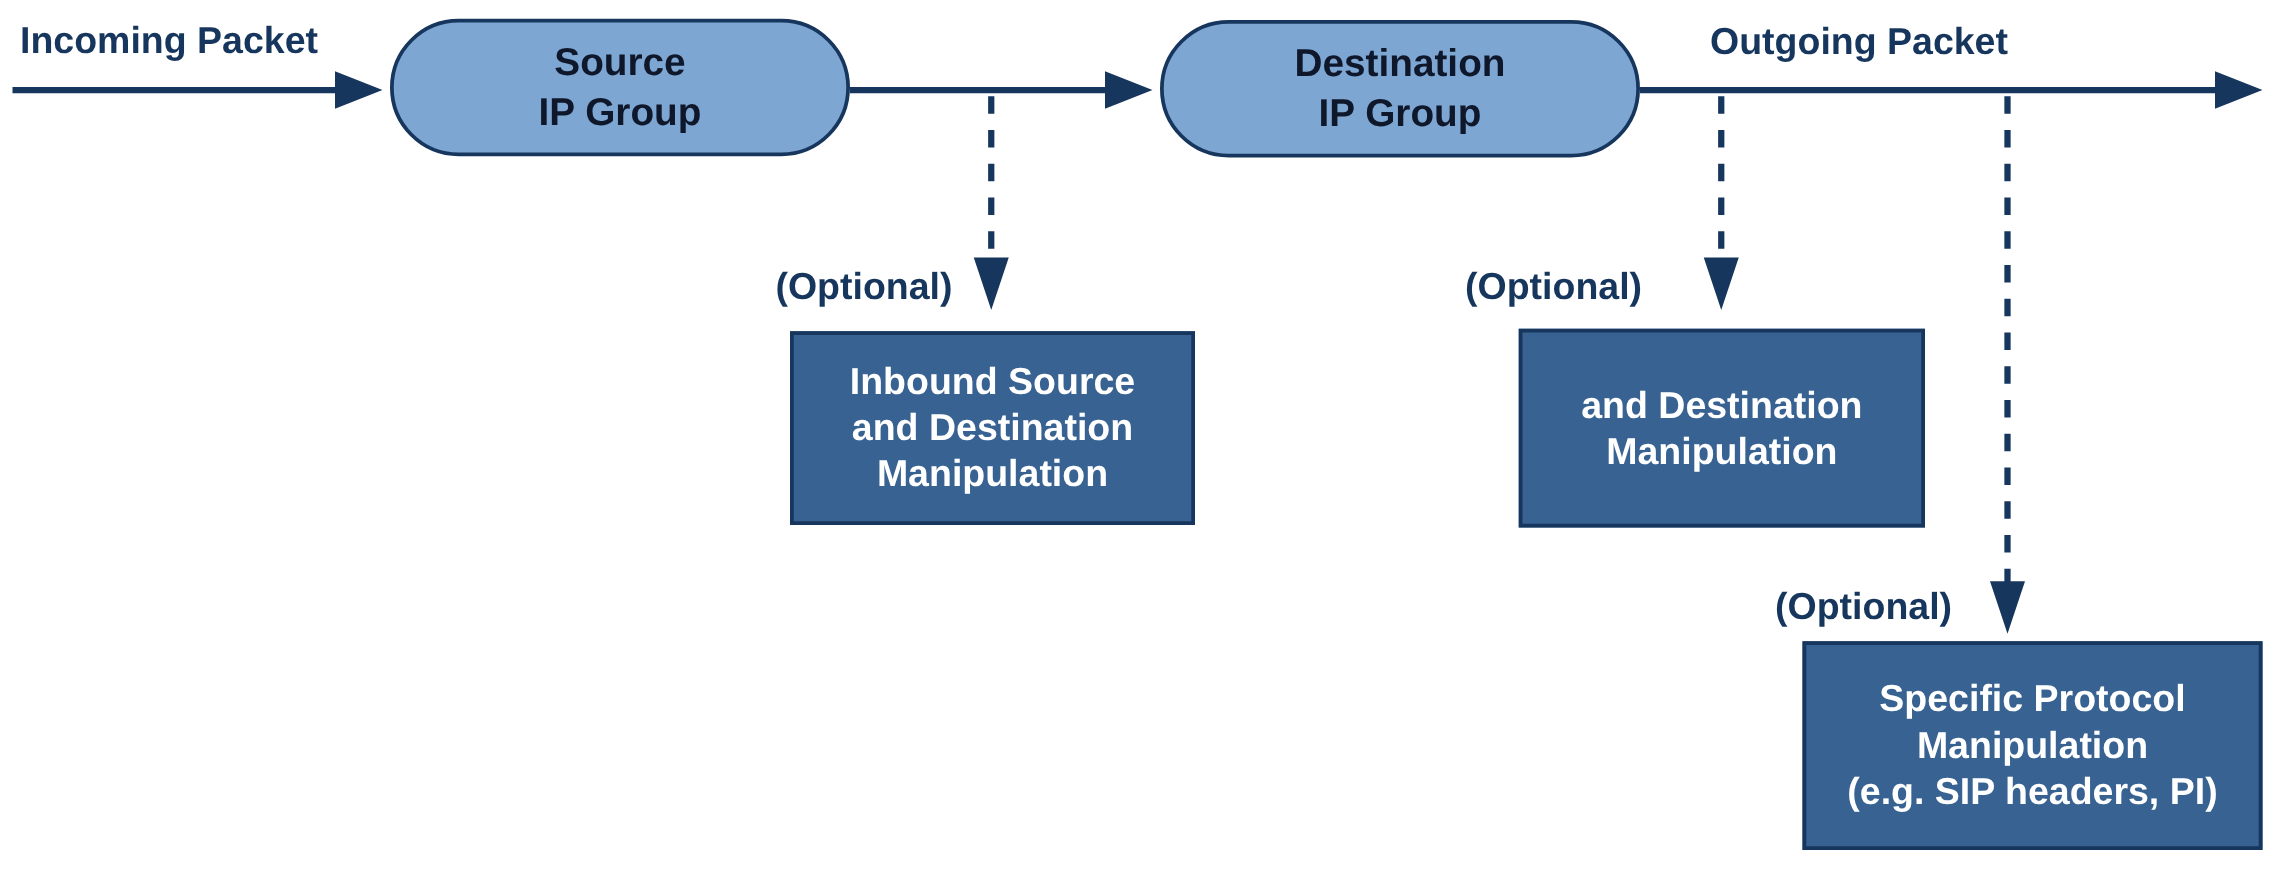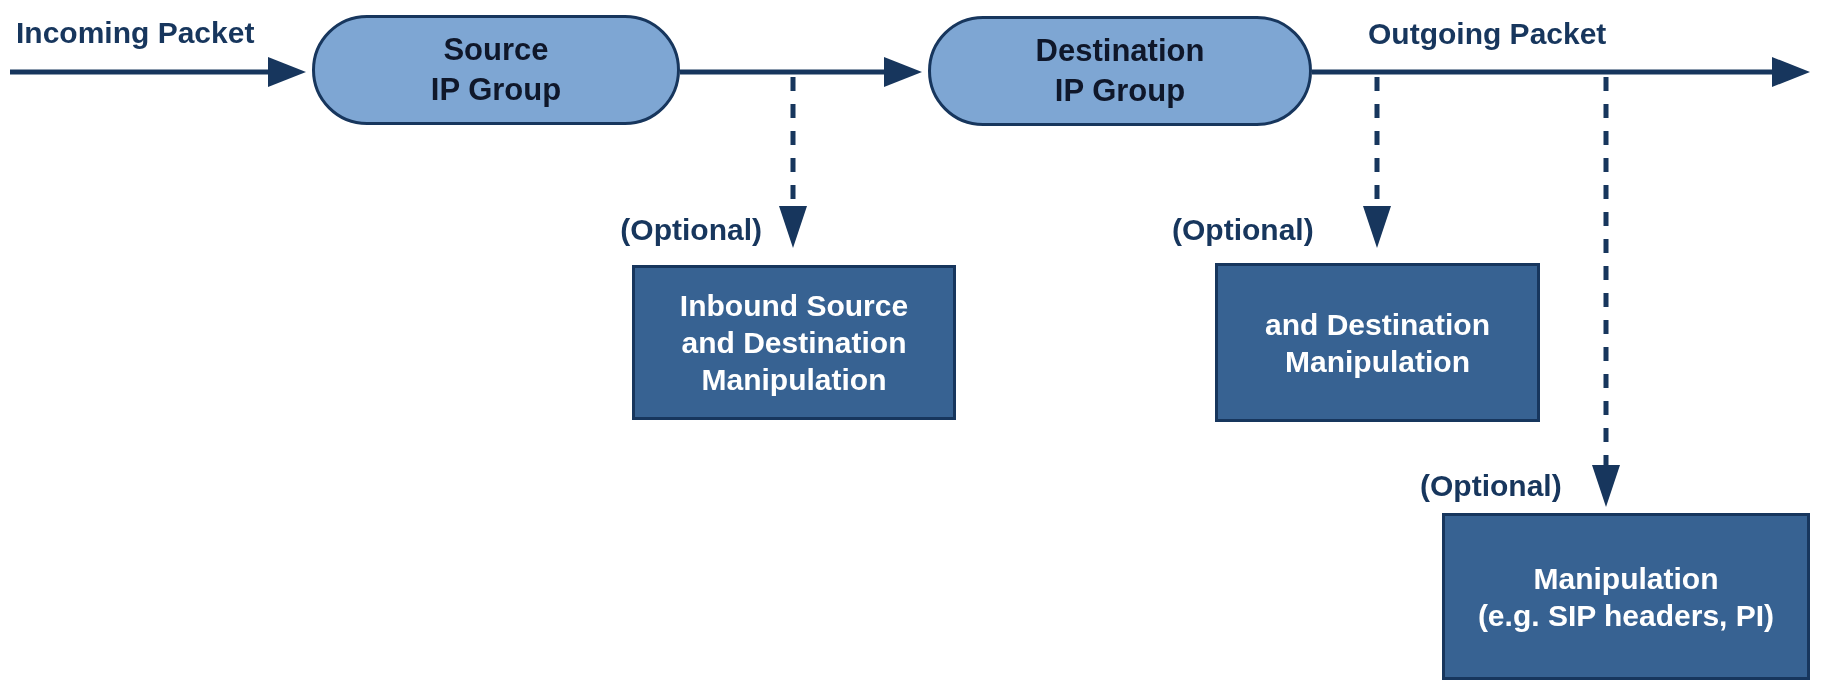--- a/index.html
+++ b/index.html
@@ -74,17 +74,18 @@
     <span>and Destination</span>
     <span>Manipulation</span>
   </div>
 
   <div class="mbox" style="left:1215px; top:263px; width:325px; height:159px;">
     <span>and Destination</span>
     <span>Manipulation</span>
   </div>
 
   <div class="mbox" style="left:1442px; top:513px; width:368px; height:167px;">
+    <span>Specific Protocol</span>
     <span>Manipulation</span>
     <span>(e.g. SIP headers, PI)</span>
   </div>
 
 </div>
 
 </body></html>

